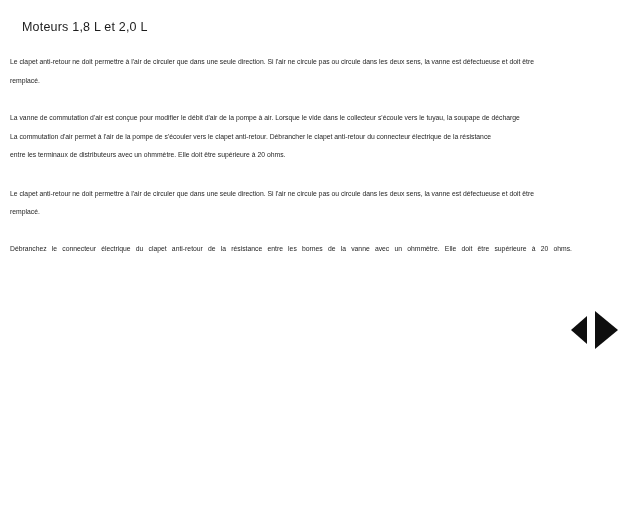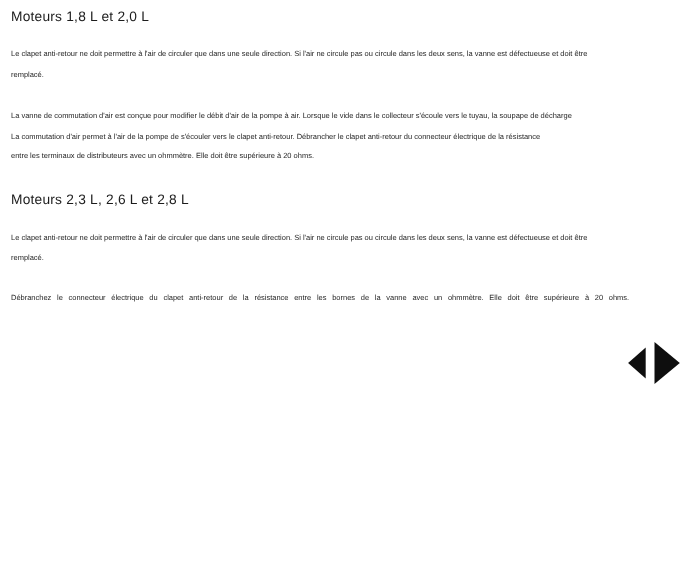--- a/index.html
+++ b/index.html
@@ -12,21 +12,21 @@
     width: 620px;
     height: 527px;
     background: #ffffff;
     overflow: hidden;
     font-family: "Liberation Sans", sans-serif;
   }
   .content {
     padding: 8px 6px 0 10px;
   }
   .doc-heading {
-    margin: 0;
+    margin: 12px;
     font-size: 12.5px;
     line-height: 14px;
     font-weight: 400;
     color: #1c1c1c;
     letter-spacing: 0.2px;
     white-space: nowrap;
   }
   .doc-heading.second {
     margin-top: 21px;
   }
@@ -89,21 +89,20 @@
       </div>
 
       <div class="para p2">
         <div class="line">La vanne de commutation d'air est conçue pour modifier le débit d'air de la pompe à air. Lorsque le vide dans le collecteur s'écoule vers le tuyau, la soupape de décharge</div>
         <div class="line">La commutation d'air permet à l'air de la pompe de s'écouler vers le clapet anti-retour. Débrancher le clapet anti-retour du connecteur électrique de la résistance</div>
         <div class="line">entre les terminaux de distributeurs avec un ohmmètre. Elle doit être supérieure à 20 ohms.</div>
       </div>
     </section>
 
     <section>
-      <h1 class="doc-heading second">Moteurs 2,3 L, 2,6 L et 2,8 L</h1>
 
       <div class="para p3">
         <div class="line">Le clapet anti-retour ne doit permettre à l'air de circuler que dans une seule direction. Si l'air ne circule pas ou circule dans les deux sens, la vanne est défectueuse et doit être</div>
         <div class="line">remplacé.</div>
       </div>
 
       <div class="para p4">
         <div class="line stretched">Débranchez le connecteur électrique du clapet anti-retour de la résistance entre les bornes de la vanne avec un ohmmètre. Elle doit être supérieure à 20 ohms.</div>
       </div>
     </section>

